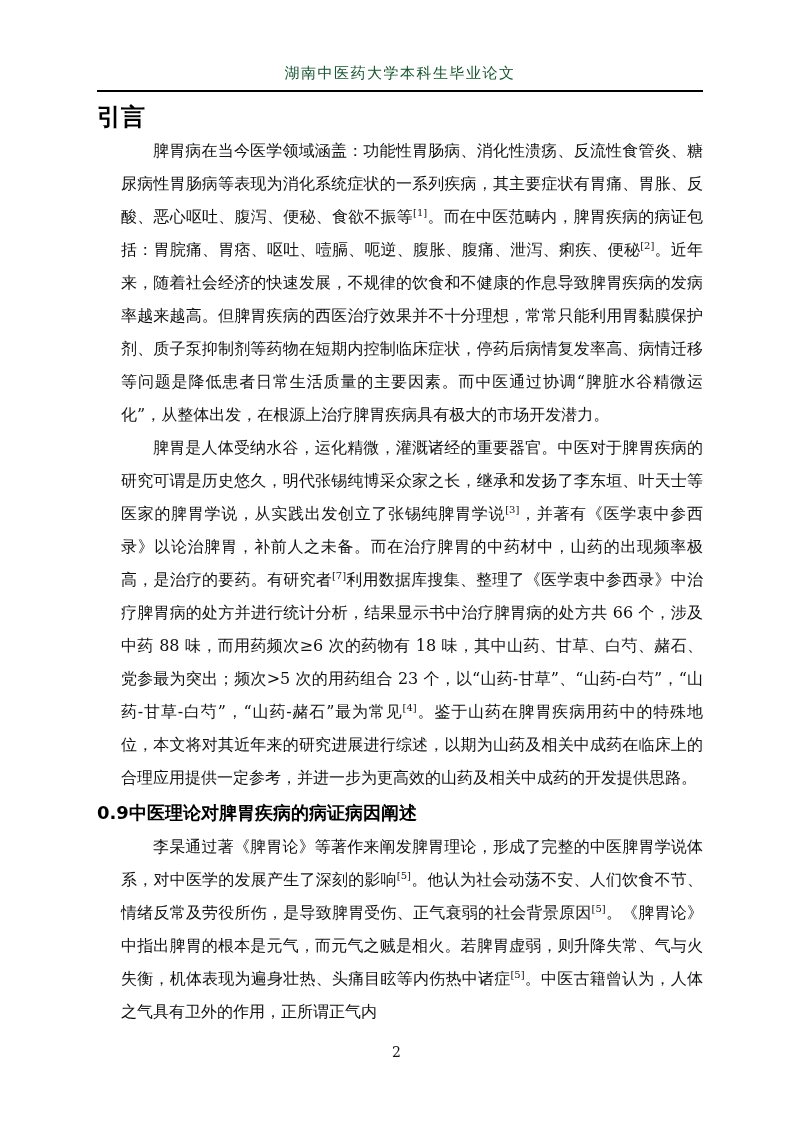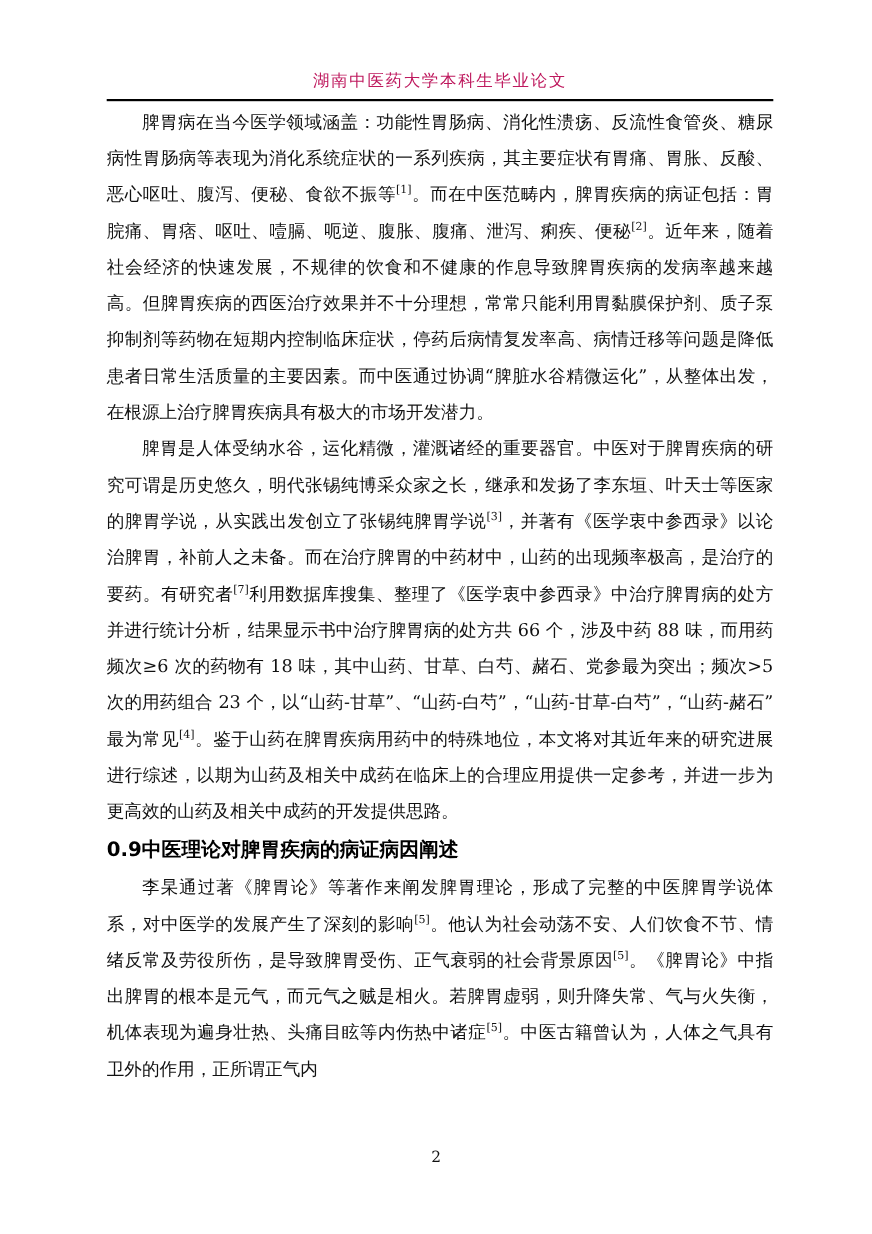--- a/index.html
+++ b/index.html
@@ -15,42 +15,42 @@
   .doc {
     position: absolute;
     left: 97px;
     top: 64px;
     width: 606px;
   }
   .running-header {
     text-align: center;
     font-size: 15px;
     letter-spacing: 1.5px;
-    color: #be185d;
+    color: #14532d;
     padding-bottom: 8px;
     border-bottom: 2px solid #000;
     line-height: 18px;
   }
   .intro-heading {
     font-family: "DejaVu Sans", "Liberation Sans", sans-serif;
     font-weight: 700;
     font-size: 24px;
     line-height: 29px;
     margin: 11px 0 0 0;
   }
   .body-text p {
     margin: 0;
     font-size: 16px;
     line-height: 33px;
     text-align: justify;
     text-justify: inter-character;
     text-indent: 2em;
     color: #111;
   }
-  .body-text { margin-top: 2px; }
+  .body-text { margin-top: 2px; margin-left: 24px; }
   .body-text sup {
     font-size: 10px;
     line-height: 0;
     vertical-align: super;
   }
   h2.sec1 {
     font-family: "DejaVu Sans", "Liberation Sans", sans-serif;
     font-weight: 700;
     font-size: 21px;
     line-height: 30px;
@@ -76,20 +76,21 @@
   }
 </style>
 </head>
 <body>
 
 <div class="page">
   <div class="doc">
 
     <div class="running-header">湖南中医药大学本科生毕业论文</div>
 
+    <div class="intro-heading">引言</div>
 
     <div class="body-text">
       <p><span>脾胃病在当今医学领域涵盖：功能性胃肠病、消化性溃疡、反流性食管炎、糖尿病性胃肠病等表现为消化系统症状的一系列疾病，其主要症状有胃痛、胃胀、反酸、恶心呕吐、腹泻、便秘、食欲不振等</span><sup>[1]</sup><span>。而在中医范畴内，脾胃疾病的病证包括：胃脘痛、胃痞、呕吐、噎膈、呃逆、腹胀、腹痛、泄泻、痢疾、便秘</span><sup>[2]</sup><span>。近年来，随着社会经济的快速发展，不规律的饮食和不健康的作息导致脾胃疾病的发病率越来越高。但脾胃疾病的西医治疗效果并不十分理想，常常只能利用胃黏膜保护剂、质子泵抑制剂等药物在短期内控制临床症状，停药后病情复发率高、病情迁移等问题是降低患者日常生活质量的主要因素。而中医通过协调“脾脏水谷精微运化”，从整体出发，在根源上治疗脾胃疾病具有极大的市场开发潜力。</span></p>
       <p><span>脾胃是人体受纳水谷，运化精微，灌溉诸经的重要器官。中医对于脾胃疾病的研究可谓是历史悠久，明代张锡纯博采众家之长，继承和发扬了李东垣、叶天士等医家的脾胃学说，从实践出发创立了张锡纯脾胃学说</span><sup>[3]</sup><span>，并著有《医学衷中参西录》以论治脾胃，补前人之未备。而在治疗脾胃的中药材中，山药的出现频率极高，是治疗的要药。有研究者</span><sup>[7]</sup><span>利用数据库搜集、整理了《医学衷中参西录》中治疗脾胃病的处方并进行统计分析，结果显示书中治疗脾胃病的处方共 66 个，涉及中药 88 味，而用药频次≥6 次的药物有 18 味，其中山药、甘草、白芍、赭石、党参最为突出；频次&gt;5 次的用药组合 23 个，以“山药-甘草”、“山药-白芍”，“山药-甘草-白芍”，“山药-赭石”最为常见</span><sup>[4]</sup><span>。鉴于山药在脾胃疾病用药中的特殊地位，本文将对其近年来的研究进展进行综述，以期为山药及相关中成药在临床上的合理应用提供一定参考，并进一步为更高效的山药及相关中成药的开发提供思路。</span></p>
     </div>
 
 
     <h3 class="sec11">
       <span>0.9</span><span class="gap">中医理论对脾胃疾病的病证病因阐述</span>
     </h3>

